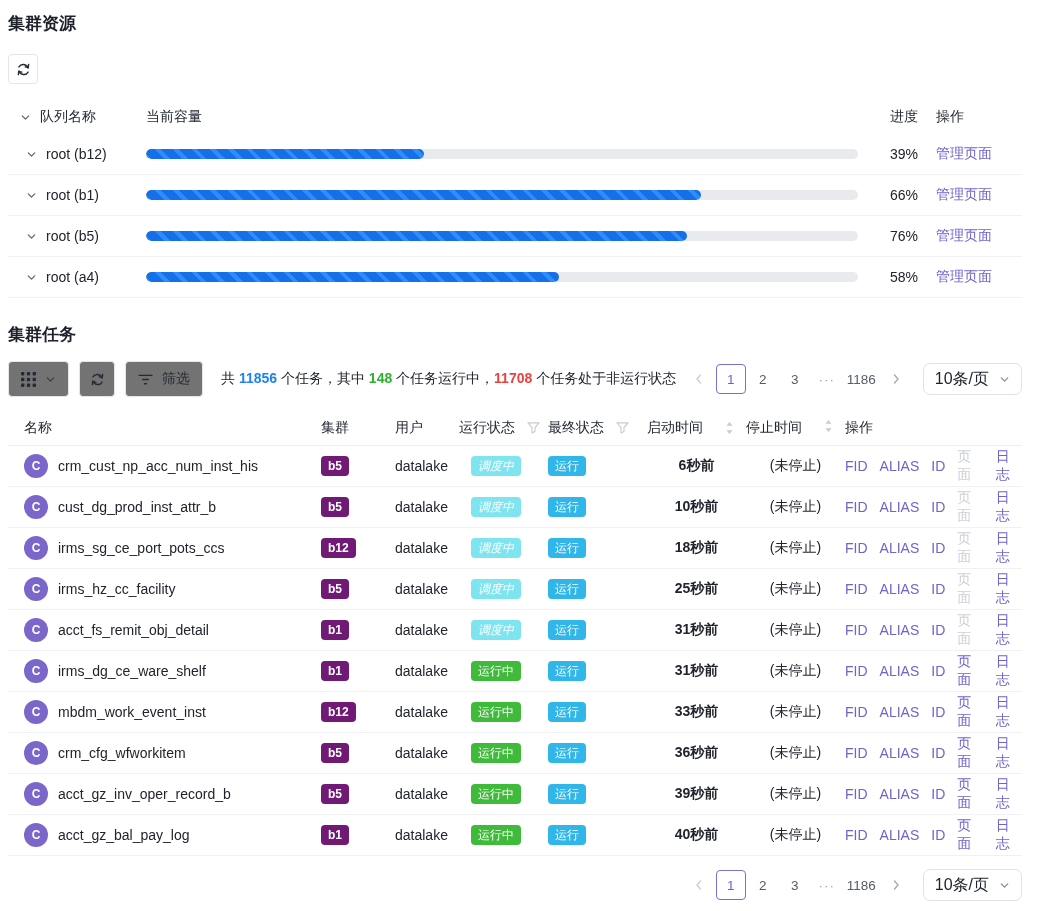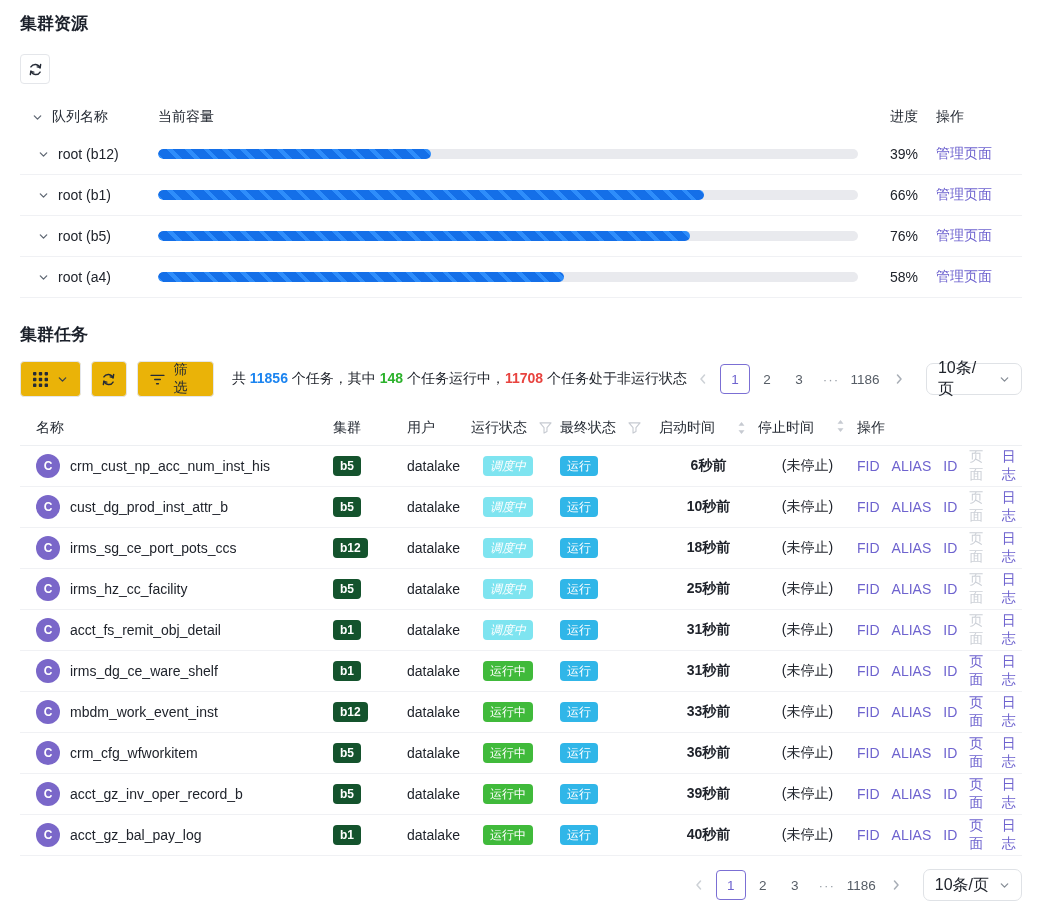--- a/index.html
+++ b/index.html
@@ -1,21 +1,21 @@
 <!DOCTYPE html>
 <html><head>
 <meta charset="utf-8">
 <style>
   * { box-sizing: border-box; margin: 0; padding: 0; }
   body {
     width: 1037px; height: 911px; background: #fff;
     font-family: "Liberation Sans", "DejaVu Sans", sans-serif;
     color: #20242c; font-size: 14px; overflow: hidden;
   }
-  .page { padding: 12px 13px 0 20px; width: 1035px; }
+  .page { padding: 12px 13px 0 8px; width: 1035px; }
   a { text-decoration: none; cursor: pointer; }
 
   .section-title { font-size: 17px; font-weight: 700; color: #1c212b; }
 
   
   .refresh-btn {
     margin-top: 19px; width: 30px; height: 30px; border: 1px solid #e4e6ea;
     border-radius: 4px; background: #fff; display: flex; align-items: center;
     justify-content: center; cursor: pointer;
   }
@@ -30,21 +30,21 @@
   .progress-fill {
     height: 100%; border-radius: 5px;
     background: repeating-linear-gradient(45deg, #2e8dfb 0 4px, #146fe8 4px 13px);
   }
   .purple-link { color: #6e63cf; font-size: 14px; }
 
   
   .tasks-title { margin-top: 25px; }
   .toolbar { display: flex; align-items: center; margin-top: 15px; }
   .tool-btn {
-    height: 36px; border: 1px solid #e4e6ea; border-radius: 4px; background: #eab308;
+    height: 36px; border: 1px solid #e4e6ea; border-radius: 4px; background: #737373;
     display: inline-flex; align-items: center; justify-content: center; gap: 9px;
     padding: 0 12px; margin-right: 10px; cursor: pointer; font-size: 14px; color: #242a33;
   }
   .summary { margin-left: 8px; color: #20242c; white-space: pre; }
   .num { font-weight: 700; }
   .num-blue { color: #1b84f0; }
   .num-green { color: #2cb22c; }
   .num-red { color: #e8433f; }
 
   .pager { display: flex; align-items: center; margin-left: auto; }
@@ -81,21 +81,21 @@
 
   .avatar {
     width: 24px; height: 24px; border-radius: 50%; background: #7a67c9; color: #fff;
     font-size: 12px; font-weight: 700; display: inline-flex; align-items: center;
     justify-content: center; flex: none;
   }
   .badge {
     display: inline-block; padding: 2px 7px; border-radius: 4px; color: #fff;
     font-size: 12px; line-height: 16px; white-space: nowrap;
   }
-  .badge.cluster    { background: #14532d; font-weight: 700; }
+  .badge.cluster    { background: #701a75; font-weight: 700; }
   .badge.final      { background: #30b6e8; }
   .badge.scheduling { background: #7ee4f0; font-style: italic; }
   .badge.running    { background: #40ba3b; }
   .lnk { color: #6e63cf; font-size: 14px; }
   .lnk.disabled { color: #ccd0d7; cursor: default; }
 
   .bottom-pager { display: flex; justify-content: flex-end; margin-top: 13px; }
   .icon { display: inline-flex; align-items: center; justify-content: center; flex: none; }
 </style>
 </head>

